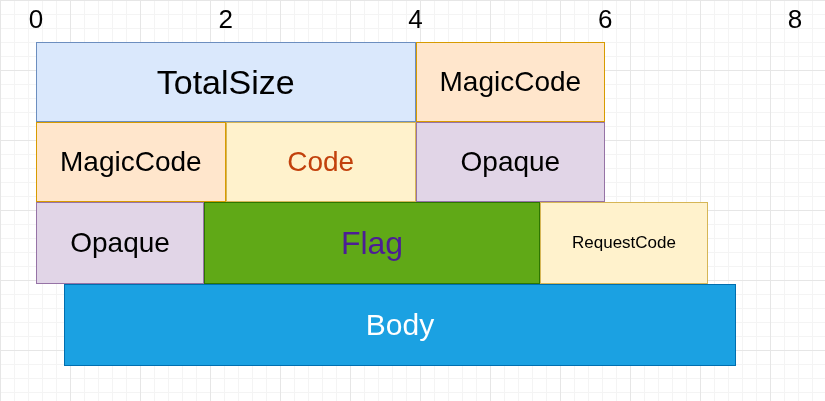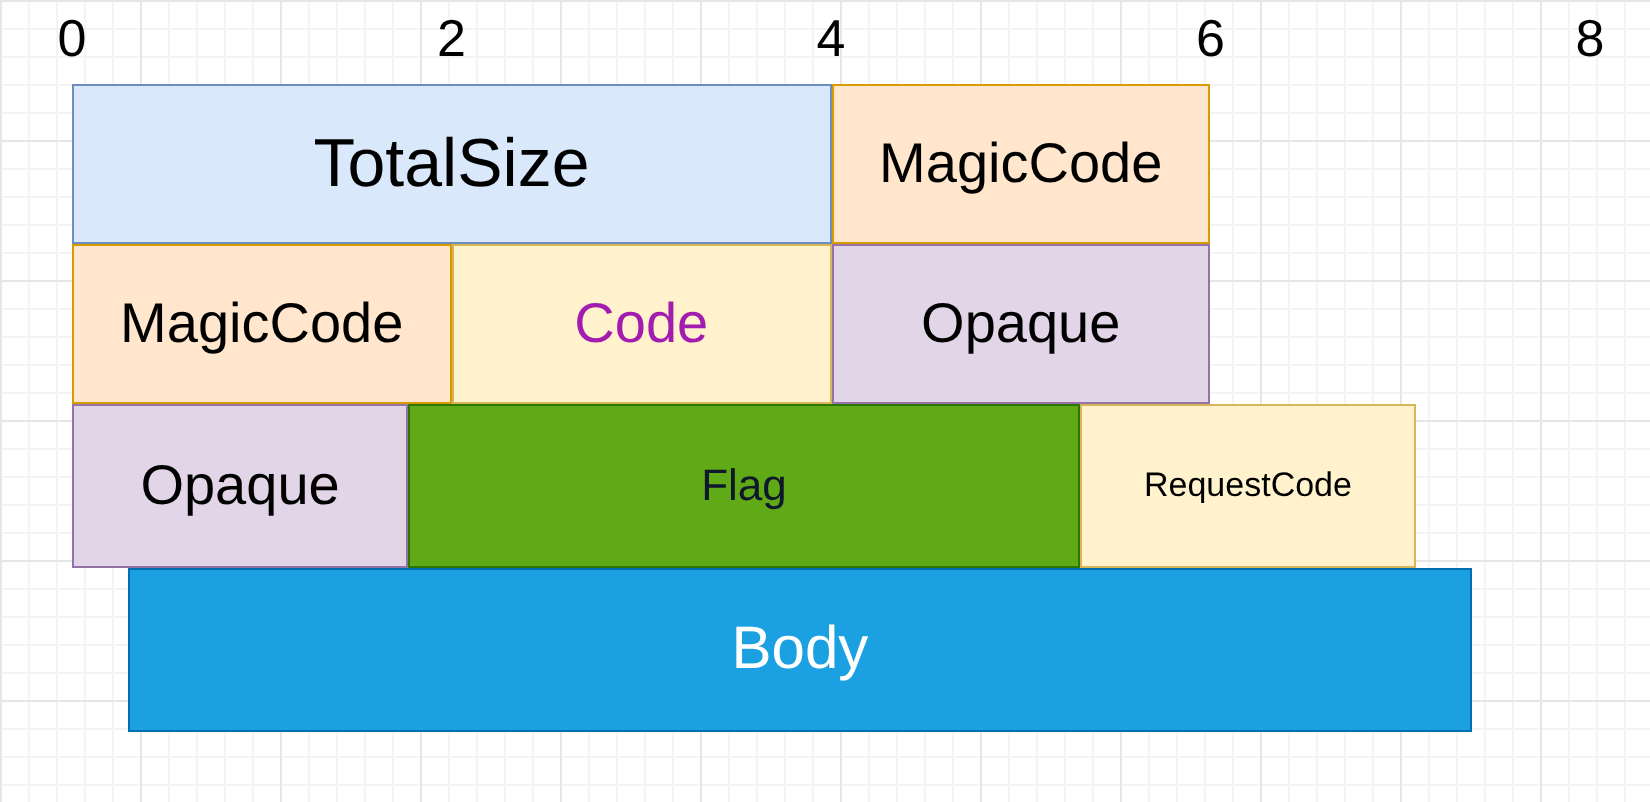--- a/index.html
+++ b/index.html
@@ -65,25 +65,25 @@
       <div class="ruler-label" style="left: 605.25px;">6</div>
       <div class="ruler-label" style="left: 795px;">8</div>
     </div>
   <div id="diagram">
       <div class="byte-row" style="height: 80px;">
         <div class="field-cell" style="width: 379.5px; background-color: rgb(218, 232, 252); border-color: rgb(108, 142, 191); color: rgb(0, 0, 0); font-size: 34px;">TotalSize</div>
         <div class="field-cell" style="width: 189.75px; background-color: rgb(255, 230, 204); border-color: rgb(215, 155, 0); color: rgb(0, 0, 0); font-size: 28px;">MagicCode</div>
       </div>
       <div class="byte-row" style="height: 80px;">
         <div class="field-cell" style="width: 189.75px; background-color: rgb(255, 230, 204); border-color: rgb(215, 155, 0); color: rgb(0, 0, 0); font-size: 28px;">MagicCode</div>
-        <div class="field-cell" style="width: 189.75px; background-color: rgb(255, 242, 204); border-color: rgb(214, 182, 86); color: #a21caf; font-size: 28px;">Code</div>
+        <div class="field-cell" style="width: 189.75px; background-color: rgb(255, 242, 204); border-color: rgb(214, 182, 86); color: #c2410c; font-size: 28px;">Code</div>
         <div class="field-cell" style="width: 189.75px; background-color: rgb(225, 213, 231); border-color: rgb(150, 115, 166); color: rgb(0, 0, 0); font-size: 28px;">Opaque</div>
       </div>
       <div class="byte-row" style="height: 82px;">
         <div class="field-cell" style="width: 189.75px; background-color: rgb(225, 213, 231); border-color: rgb(150, 115, 166); color: rgb(0, 0, 0); font-size: 28px;">Opaque</div>
-        <div class="field-cell" style="width: 379.5px; background-color: rgb(96, 169, 23); border-color: rgb(45, 118, 0); color: #0f172a; font-size: 22px;">Flag</div>
+        <div class="field-cell" style="width: 379.5px; background-color: rgb(96, 169, 23); border-color: rgb(45, 118, 0); color: #4c1d95; font-size: 32px;">Flag</div>
         <div class="field-cell" style="width: 189.75px; background-color: rgb(255, 242, 204); border-color: rgb(214, 182, 86); color: rgb(0, 0, 0); font-size: 17px;">RequestCode</div>
       </div>
       <div class="byte-row" style="height: 82px; margin-left: 28px;">
         <div class="field-cell" style="width: 759px; background-color: rgb(27, 161, 226); border-color: rgb(0, 110, 175); color: rgb(255, 255, 255); font-size: 30px;">Body</div>
       </div>
     </div>
 </div>
 
 </body></html>

